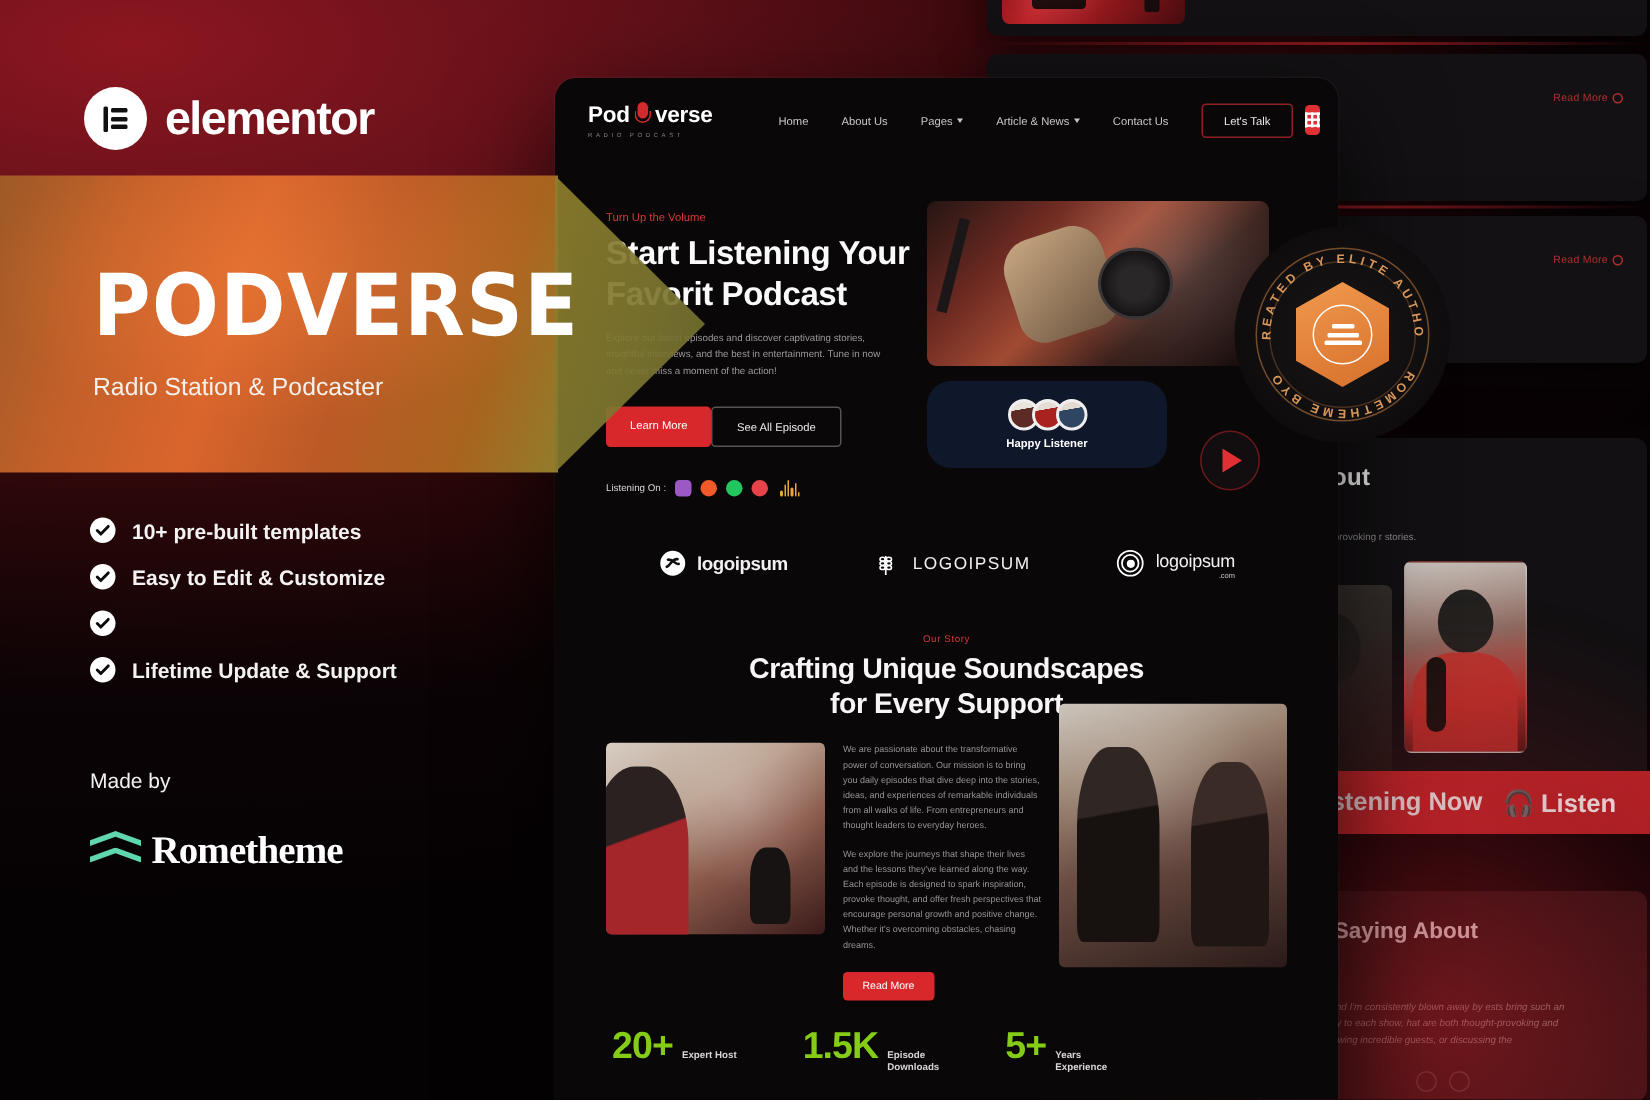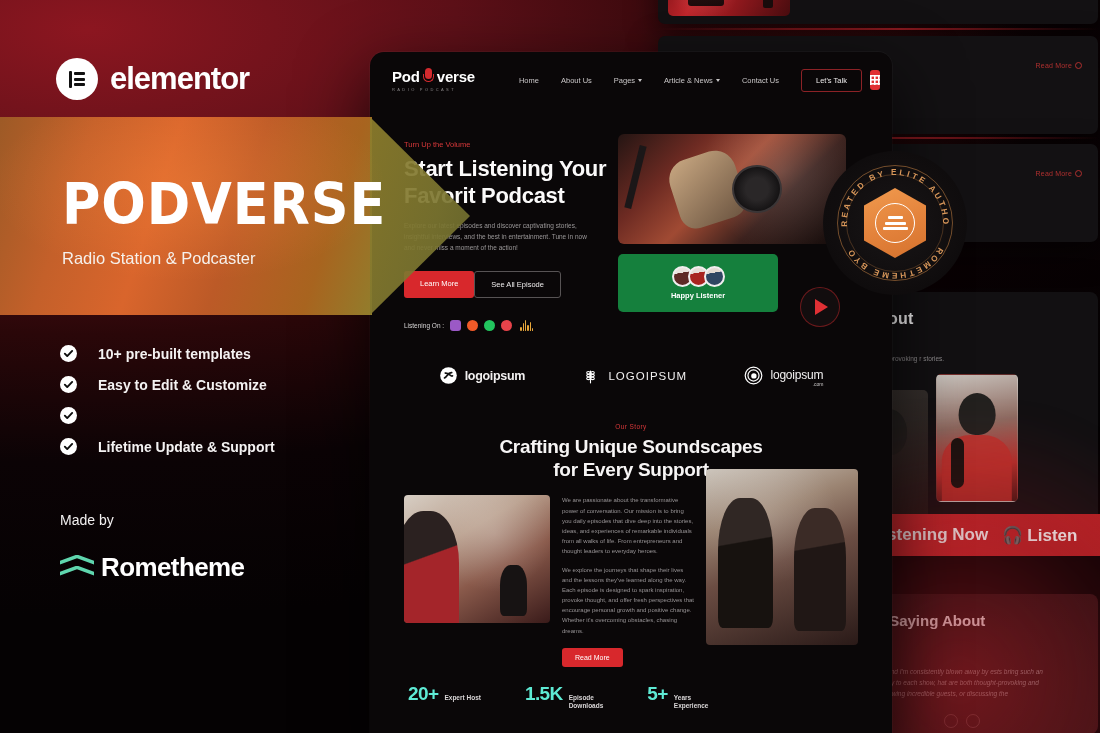--- a/index.html
+++ b/index.html
@@ -275,21 +275,21 @@
     background: radial-gradient(circle, #2a2728 35%, #151314 70%);
     border-radius: 50%;
     border: 2px solid #3a3536;
   }
   .mic-arm {
     position: absolute; left: 6%; top: 10%; width: 3%; height: 58%;
     background: #1b1718; transform: rotate(14deg);
   }
   .m-hero-cta {
     margin-top: 10px; width: 160px; height: 58px;
-    background: #15803d; border-radius: 5px;
+    background: #0f172a; border-radius: 16px;
     display: flex; flex-direction: column; align-items: center; justify-content: center; gap: 4px;
   }
   .avatars { display: flex; }
   .avatars i {
     width: 21px; height: 21px; border-radius: 50%;
     border: 2px solid #f0eeee; display: block; margin-left: -5px;
     background: #cfcac6;
   }
   .avatars i:first-child { margin-left: 0; }
   .avatars i:nth-child(1) { background: linear-gradient(170deg,#e9e3dd 30%, #5e2a26 31%); }
@@ -371,21 +371,21 @@
     width: 34%; height: 70%;
     background: linear-gradient(170deg, #3b2b26 32%, #201715 33%);
     border-radius: 40% 40% 8% 8%;
   }
 
   
   .m-stats {
     display: flex; gap: 44px; padding: 16px 0 22px 38px; align-items: baseline;
   }
   .stat { display: flex; align-items: baseline; gap: 6px; }
-  .stat .num { font-size: 19px; font-weight: 800; color: #5eead4; letter-spacing: -.6px; }
+  .stat .num { font-size: 25px; font-weight: 800; color: #84cc16; letter-spacing: -.6px; }
   .stat .lbl { font-size: 6.5px; line-height: 1.3; color: #d9d6d7; font-weight: 700; }
 
   
   .elite {
     position: absolute; left: 823px; top: 151px;
     width: 144px; height: 144px; border-radius: 50%;
     background: radial-gradient(circle at 50% 50%, #191617 0%, #100d0e 62%, rgba(10,8,9,.86) 100%);
     display: flex; align-items: center; justify-content: center;
   }
   .elite::before {
@@ -459,31 +459,31 @@
     letter-spacing: 1px; line-height: 1;
     font-family: "DejaVu Sans", sans-serif;
     transform: scaleX(.92); transform-origin: left center;
   }
   .promo-sub {
     position: absolute; left: 62px; top: 249px;
     font-size: 16.5px; color: #f6f1ec; font-weight: 400;
   }
 
   .features { position: absolute; left: 60px; top: 345px; }
-  .feat { display: flex; align-items: center; gap: 21px; margin-bottom: 14px; text-align: right; }
+  .feat { display: flex; align-items: center; gap: 11px; margin-bottom: 14px; text-align: right; }
   .feat .chk {
     width: 17px; height: 17px; border-radius: 50%; background: #fff;
     display: flex; align-items: center; justify-content: center; flex: none;
   }
   .feat .chk svg { display: block; }
   .feat .txt { font-size: 14px; color: #f4f2f2; font-weight: 600; }
 
   .madeby { position: absolute; left: 60px; top: 512px; }
   .madeby .lbl { font-size: 14px; color: #f2f0f0; margin-bottom: 24px; }
-  .madeby .brand { display: flex; align-items: center; gap: 7px; }
+  .madeby .brand { display: flex; align-items: center; gap: 7px; font-family: Liberation Serif, serif; }
   .madeby .brand .mk { width: 34px; height: 26px; position: relative; flex: none; }
   .madeby .brand .mk i {
     position: absolute; left: 0; width: 34px; height: 10px;
     background: #5fd6ae;
     clip-path: polygon(50% 0%, 100% 62%, 100% 100%, 50% 38%, 0 100%, 0 62%);
     display: block;
   }
   .madeby .brand .mk i:nth-child(1) { top: 0; }
   .madeby .brand .mk i:nth-child(2) { top: 11px; }
   .madeby .brand .name { font-size: 26px; font-weight: 700; color: #fff; letter-spacing: -.6px; }

